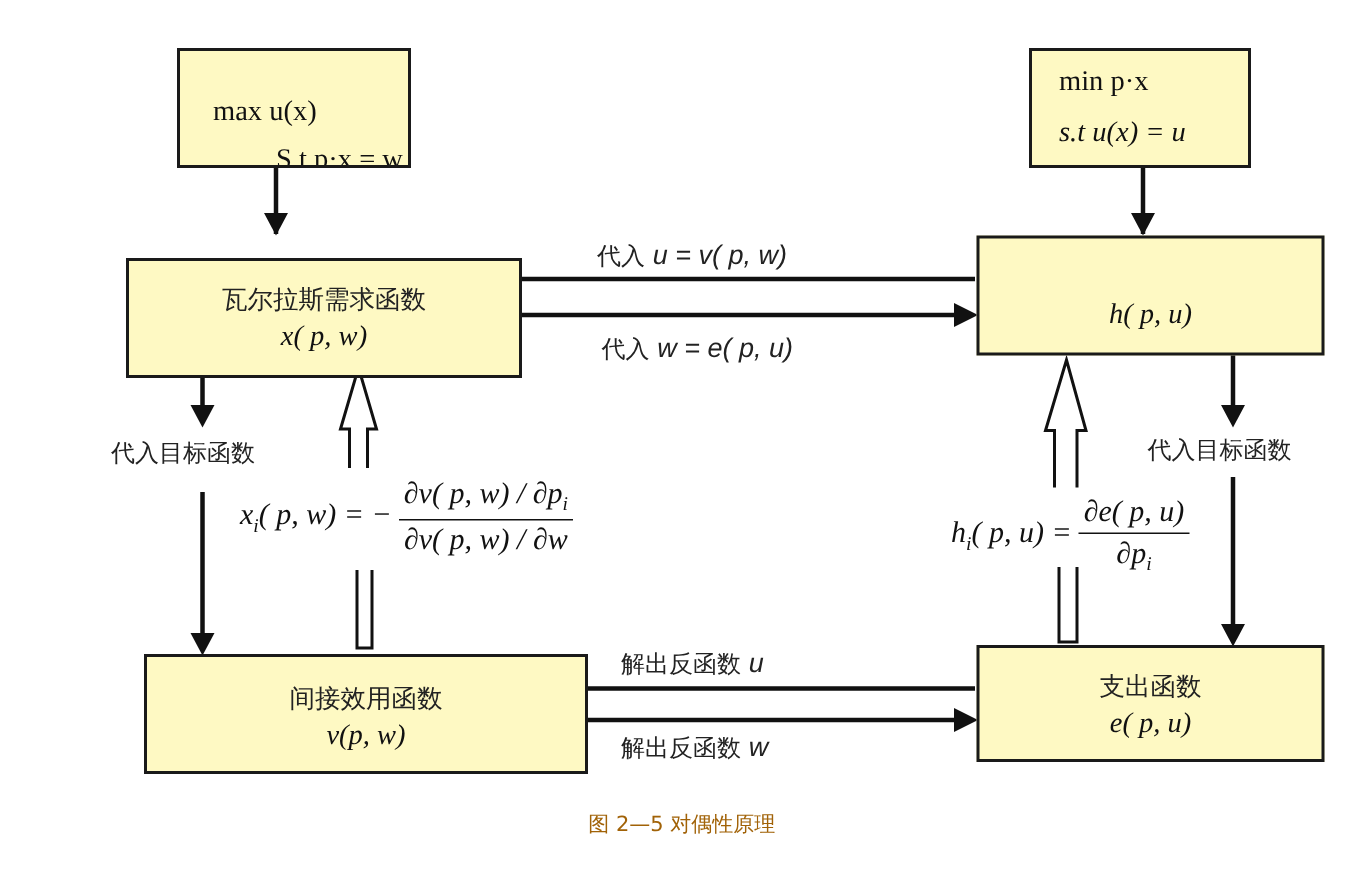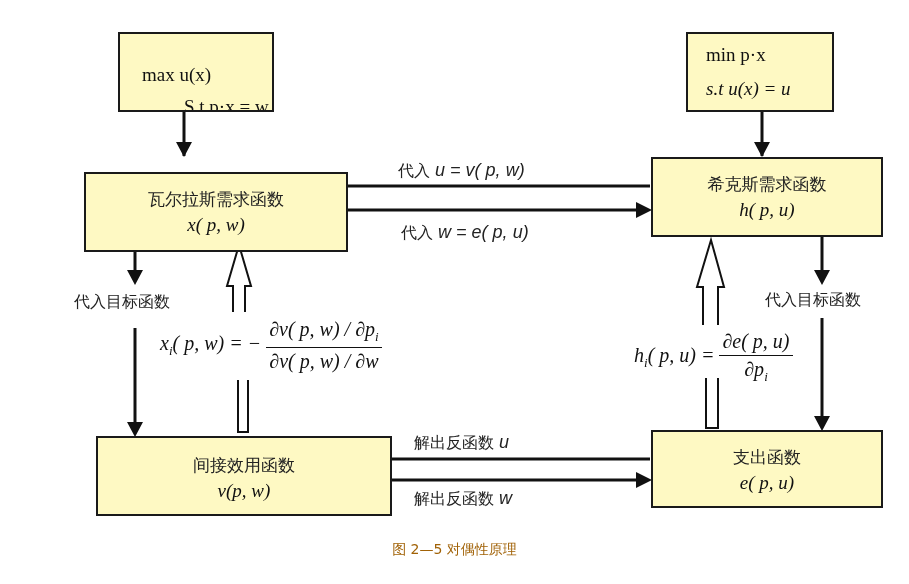--- a/index.html
+++ b/index.html
@@ -78,21 +78,20 @@
   <div class="opt" style="left:18px; top:10px;">min p·x</div>
   <div class="opt" style="left:18px; top:44px; font-style:italic;">s.t   u(x) = u</div>
 </div>
 
 <div class="box" style="left:84px; top:172px; width:264px; height:80px;">
   <div class="cn" style="top:14px;">瓦尔拉斯需求函数</div>
   <div class="fx" style="top:40px;">x( p, w)</div>
 </div>
 
 <div class="box" style="left:651px; top:157px; width:232px; height:80px;">
-  <div class="cn" style="top:14px;">希克斯需求函数</div>
   <div class="fx" style="top:40px;">h( p, u)</div>
 </div>
 
 <div class="box" style="left:79px; top:436px; width:296px; height:80px;margin-left:17px;">
   <div class="cn" style="top:16px;">间接效用函数</div>
   <div class="fx" style="top:42px;">v(p, w)</div>
 </div>
 
 <div class="box" style="left:651px; top:430px; width:232px; height:78px;">
   <div class="cn" style="top:14px;">支出函数</div>

